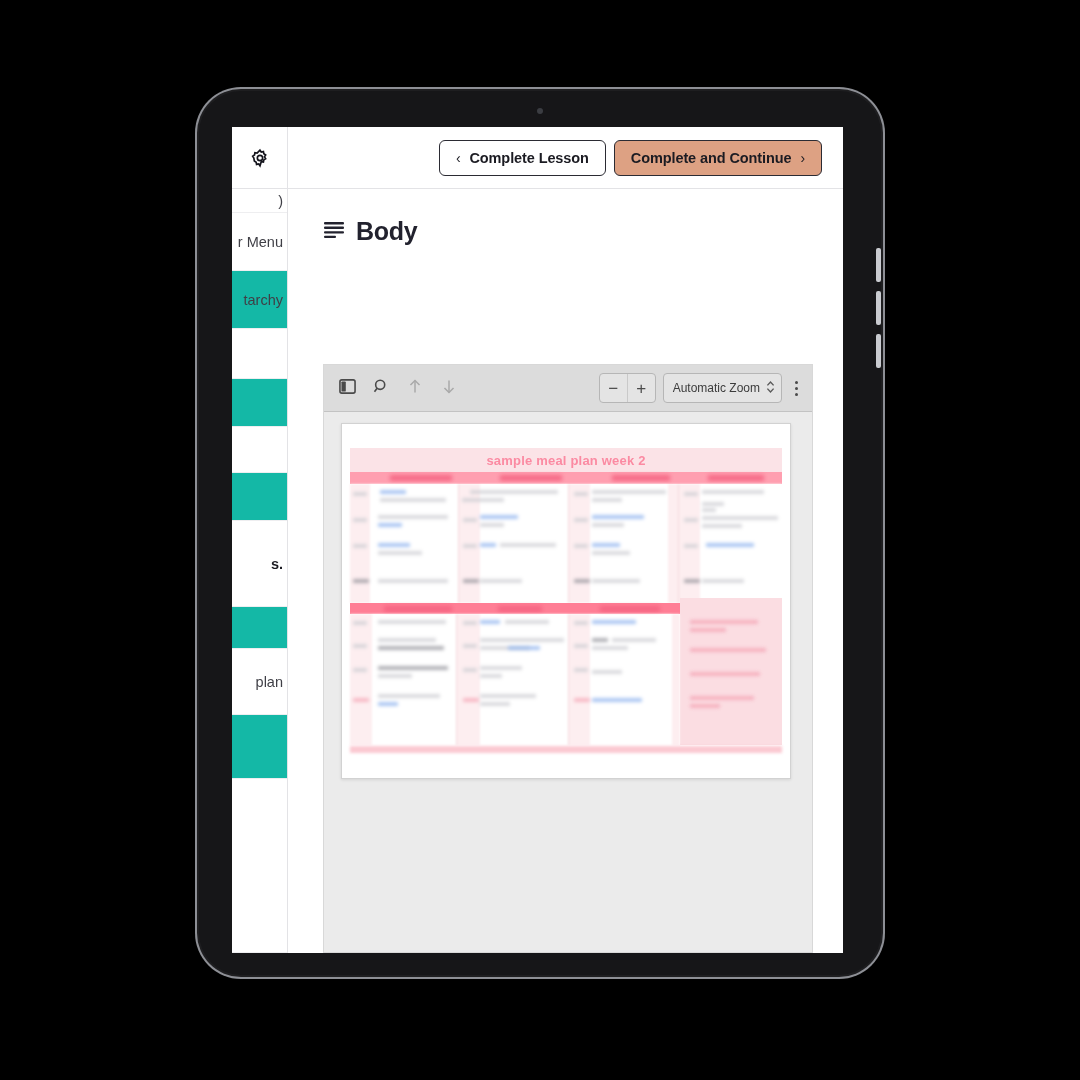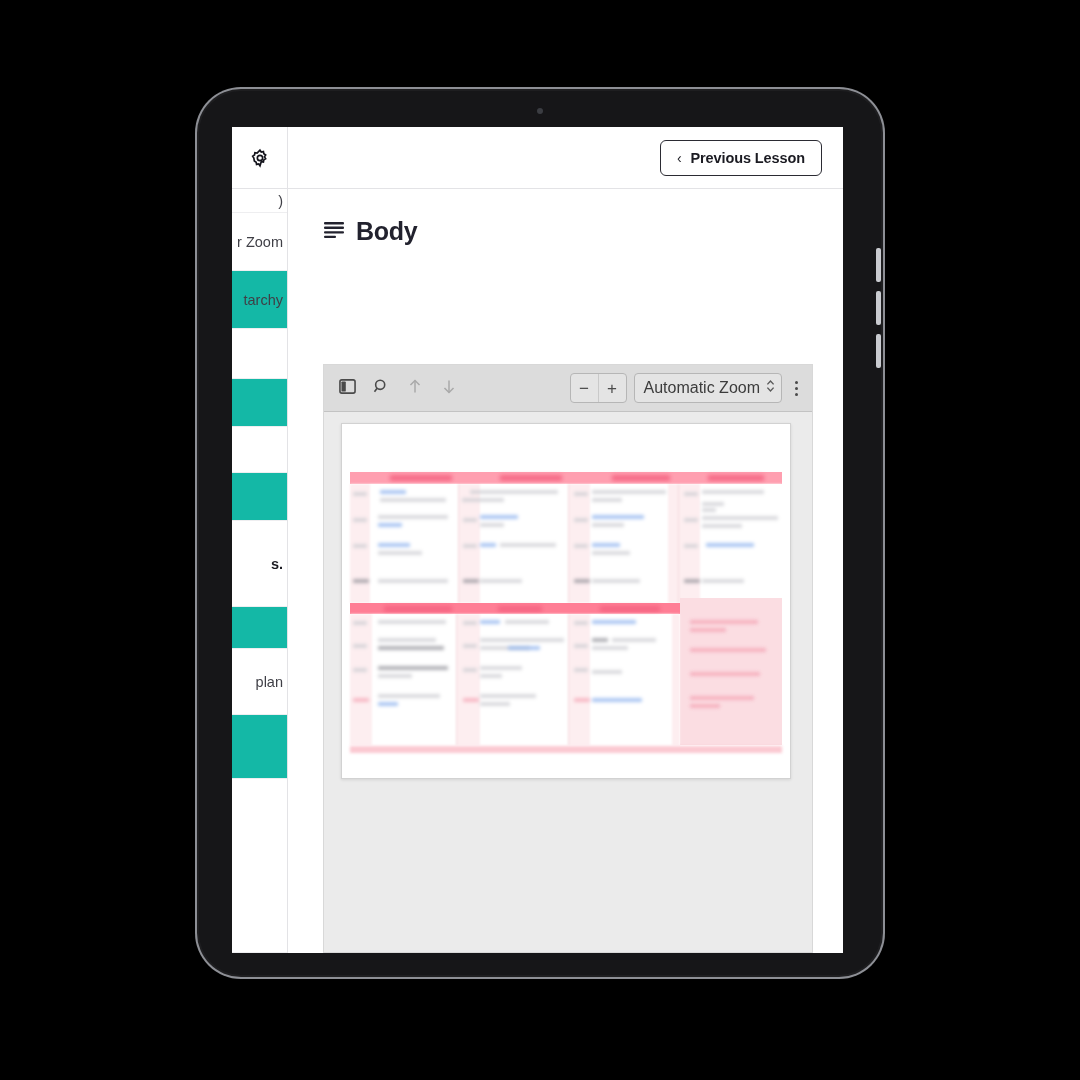--- a/index.html
+++ b/index.html
@@ -270,21 +270,21 @@
   .zoom-group .zb:first-child { border-right: 1px solid #c9c9c9; }
   .zoom-select {
     display: flex;
     align-items: center;
     gap: 6px;
     height: 28px;
     padding: 0 6px 0 9px;
     border: 1px solid #b6b6b6;
     border-radius: 4px;
     background: #e4e4e4;
-    font-size: 16px;
+    font-size: 12px;
     color: #3c3c3c;
     cursor: pointer;
     white-space: nowrap;
   }
   .dots {
     display: flex;
     flex-direction: column;
     gap: 3px;
     padding: 4px 6px;
     cursor: pointer;
@@ -416,33 +416,37 @@
           <svg width="20" height="20" viewBox="0 0 24 24" fill="none" stroke="#14141c" stroke-width="2">
             <circle cx="12" cy="12" r="3.2"></circle>
             <path d="M12 2.6l1.5 2.2 2.6-.5.5 2.6 2.2 1.5-1.4 2.2 1.4 2.2-2.2 1.5-.5 2.6-2.6-.5L12 21.4l-1.5-2.2-2.6.5-.5-2.6-2.2-1.5L4.6 12 3.2 9.8l2.2-1.5.5-2.6 2.6.5z"></path>
           </svg>
         </span>
       </div>
 
       <div class="topbar-actions">
         <div class="btn btn-prev">
           <span class="chev">‹</span>
-          <span>Previous Lesson</span>
+          <span>Complete Lesson</span>
+        </div>
+        <div class="btn btn-next">
+          <span>Complete and Continue</span>
+          <span class="chev">›</span>
         </div>
       </div>
     </div>
 
     <div class="body-area">
 
       <div class="sidebar">
         <div class="side-row plain" style="height:24px">
             <span class="frag">)</span>
           </div>
         <div class="side-row plain" style="height:58px">
-            <span class="frag">r Zoom</span>
+            <span class="frag">r Menu</span>
           </div>
         <div class="side-row alt" style="height:58px">
             <span class="frag">tarchy</span>
           </div>
         <div class="side-row plain" style="height:50px">
             <span class="frag"></span>
           </div>
         <div class="side-row alt" style="height:48px">
             <span class="frag"></span>
           </div>
@@ -545,20 +549,23 @@
                 <i></i>
               </div>
             </div>
           </div>
 
           <div class="pdf-canvas-area">
             <div class="pdf-page">
 
               <div class="doc">
 
+                <div class="doc-title-band">
+                  <span class="doc-title">sample meal plan week 2</span>
+                </div>
 
                 <div class="hdr-band b1">
                   <div class="hdr-label" style="left:40px;  top:3px; width:62px;"></div>
                   <div class="hdr-label" style="left:150px; top:3px; width:62px;"></div>
                   <div class="hdr-label" style="left:262px; top:3px; width:58px;"></div>
                   <div class="hdr-label" style="left:358px; top:3px; width:56px;"></div>
                 </div>
 
                 <div class="blurwrap">
                   <div class="tint" style="left:0;   top:36px; width:432px; height:119px;"></div>

